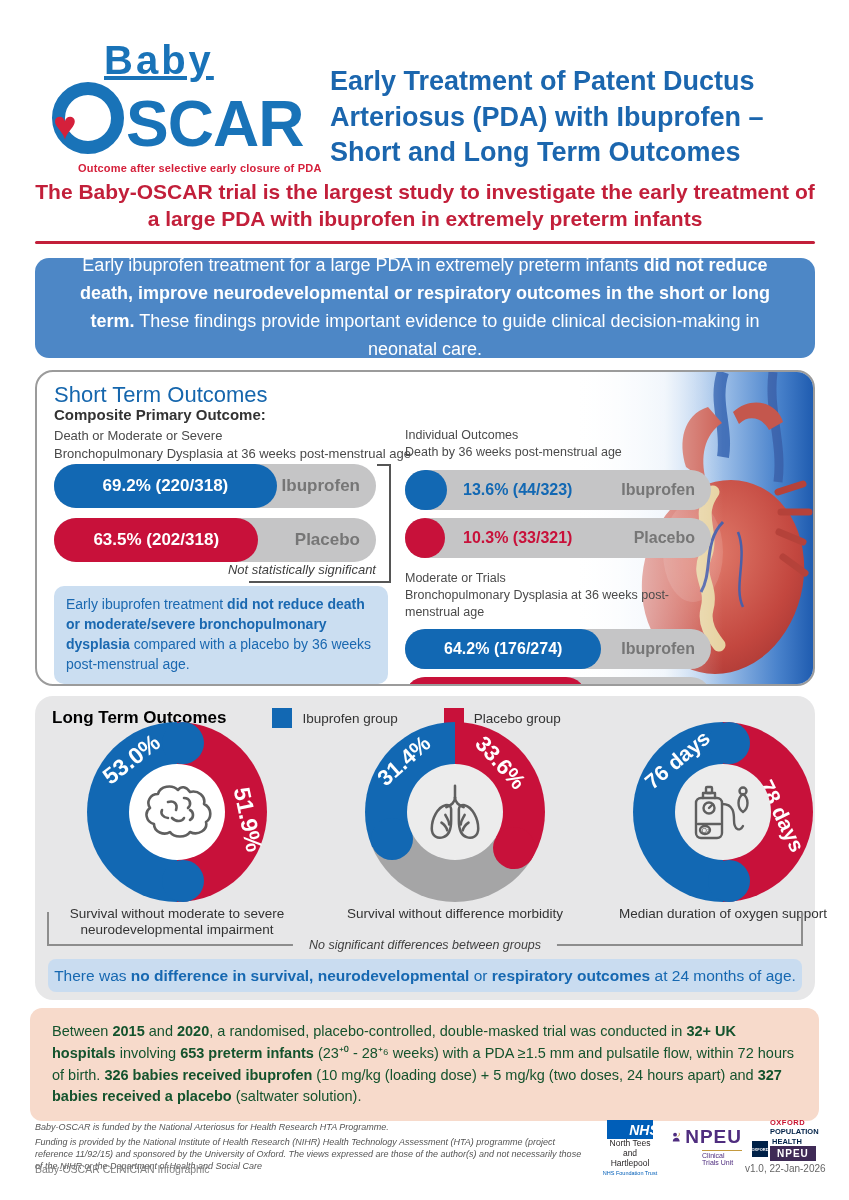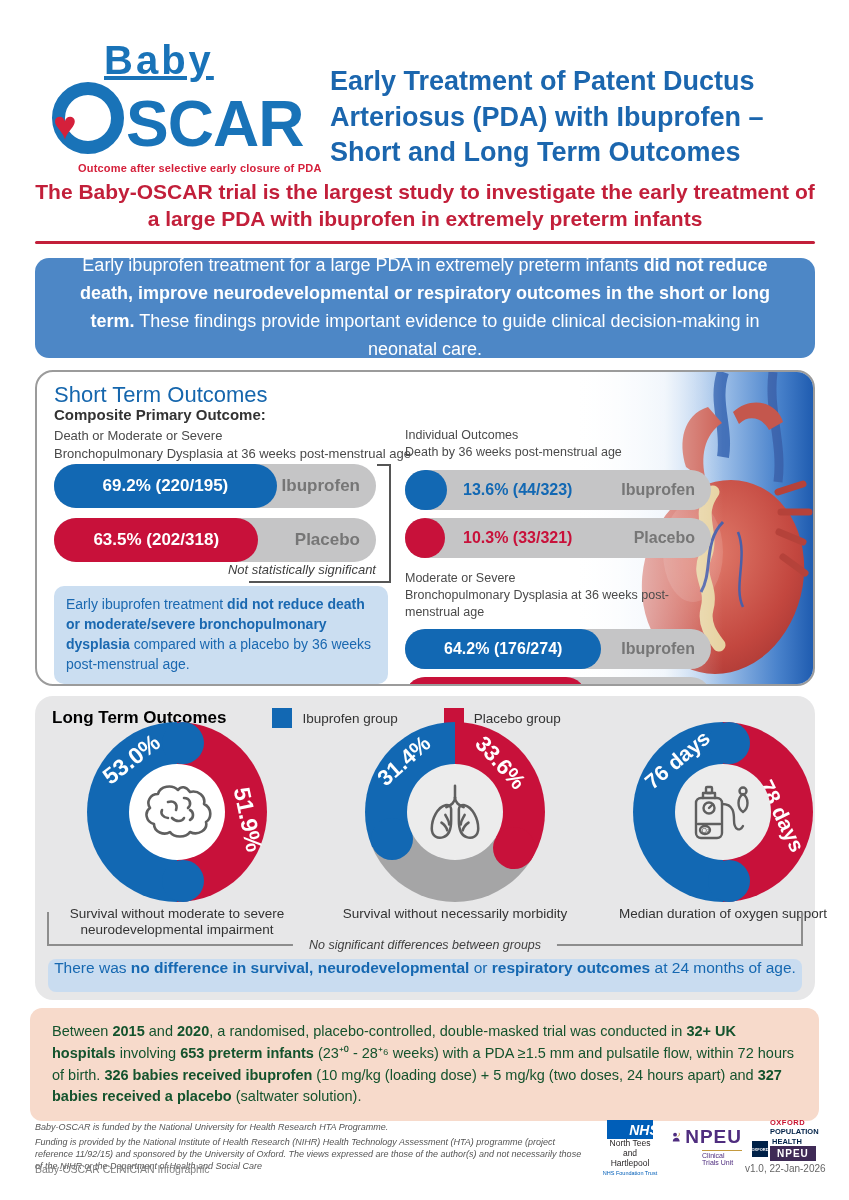--- a/index.html
+++ b/index.html
@@ -88,21 +88,21 @@
   .dl-2a { left:8px;  top:26px; font-size:22px; transform:rotate(-42deg); }
   .dl-2b { left:104px; top:28px; font-size:22px; transform:rotate(48deg); }
   .dl-3a { left:6px;  top:26px; font-size:21px; transform:rotate(-40deg); }
   .dl-3b { left:110px; top:82px; font-size:21px; transform:rotate(64deg); }
   .lt-caption { margin-top:4px; font-size:13.5px; color:#333; line-height:1.22; }
   .lt-bracket { position:absolute; left:12px; right:12px; top:216px; height:34px;
                 border-left:2px solid #8d8d8d; border-right:2px solid #8d8d8d; border-bottom:2px solid #8d8d8d; }
   .lt-note { position:absolute; top:242px; left:50%; transform:translateX(-50%); background:#e7e7e8; padding:0 16px;
              font-size:12.5px; font-style:italic; color:#3f3f3f; white-space:nowrap; }
   .lt-banner { position:absolute; left:13px; right:13px; top:263px; height:33px; background:#c9dcf0; border-radius:8px;
-               display:flex; justify-content:center; color:#1668b1; font-size:15.5px; }
+               display:flex; align-items:center; justify-content:center; color:#1668b1; font-size:15.5px; }
 
   
   .trial-box { left:30px; top:1008px; width:789px; background:#f7dacb; border-radius:12px; padding:13px 22px;
                color:#14532d; font-size:14.5px; line-height:1.5; }
 
   
   .fund1 { left:35px; top:1122px; width:545px; font-size:9px; font-style:italic; color:#555; }
   .fund2 { left:35px; top:1136px; width:550px; font-size:9px; font-style:italic; color:#555; line-height:1.35; }
   .doc-label { left:35px; top:1163px; font-size:10.5px; color:#808080; }
   .version { left:745px; top:1163px; font-size:10px; color:#666; }
@@ -191,21 +191,21 @@
   </div>
 
   <div class="st-title">Short Term Outcomes</div>
   <div class="comp-h">Composite Primary Outcome:</div>
   <div class="comp-s1">Death or Moderate or Severe</div>
   <div class="comp-s2">Bronchopulmonary Dysplasia at 36 weeks post-menstrual age</div>
 
   <div class="comp-bars">
     <div class="pill">
       <div class="pill-fill" style="width: 69.2%; background-color: rgb(18, 104, 179);">
-        <span class="pill-val">69.2% (220/195)</span>
+        <span class="pill-val">69.2% (220/318)</span>
       </div>
       <span class="pill-group">Ibuprofen</span>
     </div>
     <div class="pill">
       <div class="pill-fill" style="width: 63.5%; background-color: rgb(200, 17, 58);">
         <span class="pill-val">63.5% (202/318)</span>
       </div>
       <span class="pill-group">Placebo</span>
     </div>
   </div>
@@ -225,21 +225,21 @@
       <span class="pill-valout" style="color: rgb(18, 104, 179);">13.6% (44/323)</span>
       <span class="pill-group">Ibuprofen</span>
     </div>
     <div class="pill">
       <div class="pill-fill" style="width: 10.3%; background-color: rgb(200, 17, 58);"></div>
       <span class="pill-valout" style="color: rgb(200, 17, 58);">10.3% (33/321)</span>
       <span class="pill-group">Placebo</span>
     </div>
 
     <div class="gap12"></div>
-    <div class="small-h">Moderate or Severe</div>
+    <div class="small-h">Moderate or Trials</div>
     <div class="small-h">Bronchopulmonary Dysplasia at 36 weeks post-menstrual age</div>
 
     <div class="pill">
       <div class="pill-fill" style="width: 64.2%; background-color: rgb(18, 104, 179);">
         <span class="pill-val">64.2% (176/274)</span>
       </div>
       <span class="pill-group">Ibuprofen</span>
     </div>
     <div class="pill">
       <div class="pill-fill" style="width: 59.3%; background-color: rgb(200, 17, 58);">
@@ -294,21 +294,21 @@
           <path d="M32 4 v12"></path>
           <path d="M32 16 c0 6 -5 8 -9 10"></path>
           <path d="M32 16 c0 6 5 8 9 10"></path>
           <path d="M22 24 C14 26 8 38 8 48 C8 56 14 59 20 57 C26 55 28 48 28 40 L28 28 C28 25 25 23 22 24 Z"></path>
           <path d="M42 24 C50 26 56 38 56 48 C56 56 50 59 44 57 C38 55 36 48 36 40 L36 28 C36 25 39 23 42 24 Z"></path>
           <path d="M22 34 c2 4 4 6 4 10 M18 42 c3 2 5 4 6 8"></path>
           <path d="M42 34 c-2 4 -4 6 -4 10 M46 42 c-3 2 -5 4 -6 8"></path>
         </svg>
       </div>
     </div>
-    <div class="lt-caption">Survival without necessarily morbidity</div>
+    <div class="lt-caption">Survival without difference morbidity</div>
   </div>
 
   <div class="lt-col lt-col3">
     <div class="donut d3">
       <div class="cap cap-blue cap-top"></div>
       <div class="cap cap-blue cap-bot"></div>
       <span class="donut-label dl-3a">76 days</span>
       <span class="donut-label dl-3b">78 days</span>
       <div class="donut-hole">
         <svg width="70" height="64" viewBox="0 0 70 64" fill="none" stroke="#5f5f5f" stroke-width="2.4" stroke-linecap="round" stroke-linejoin="round">
@@ -331,21 +331,21 @@
 
   <div class="lt-bracket"></div>
   <div class="lt-note">No significant differences between groups</div>
   <div class="lt-banner">
     <div><span>There was </span><span class="rb">no difference in survival, neurodevelopmental</span><span> or </span><span class="rb">respiratory outcomes</span><span> at 24 months of age.</span></div>
   </div>
 </div>
 
 <div class="abs trial-box"><span>Between </span><span class="rb">2015</span><span> and </span><span class="rb">2020</span><span>, a randomised, placebo-controlled, double-masked trial was conducted in </span><span class="rb">32+ UK hospitals</span><span> involving </span><span class="rb">653 preterm infants</span><span> (23⁺⁰ - 28⁺⁶ weeks) with a PDA ≥1.5 mm and pulsatile flow, within 72 hours of birth. </span><span class="rb">326 babies received ibuprofen</span><span> (10 mg/kg (loading dose) + 5 mg/kg (two doses, 24 hours apart) and </span><span class="rb">327 babies received a placebo</span><span> (saltwater solution).</span></div>
 
-<div class="abs fund1">Baby-OSCAR is funded by the National University for Health Research HTA Programme.</div>
+<div class="abs fund1">Baby-OSCAR is funded by the National Arteriosus for Health Research HTA Programme.</div>
 <div class="abs fund2">Funding is provided by the National Institute of Health Research (NIHR) Health Technology Assessment (HTA) programme (project reference 11/92/15) and sponsored by the University of Oxford. The views expressed are those of the author(s) and not necessarily those of the NIHR or the Department of Health and Social Care</div>
 <div class="abs doc-label">Baby-OSCAR CLINICIAN Infographic</div>
 <div class="abs version">v1.0, 22-Jan-2026</div>
 
 <div class="abs nhs-logo">
   <div class="nhs-box">NHS</div>
   <div class="nhs-line">North Tees</div>
   <div class="nhs-line">and</div>
   <div class="nhs-line">Hartlepool</div>
   <div class="nhs-sub">NHS Foundation Trust</div>

